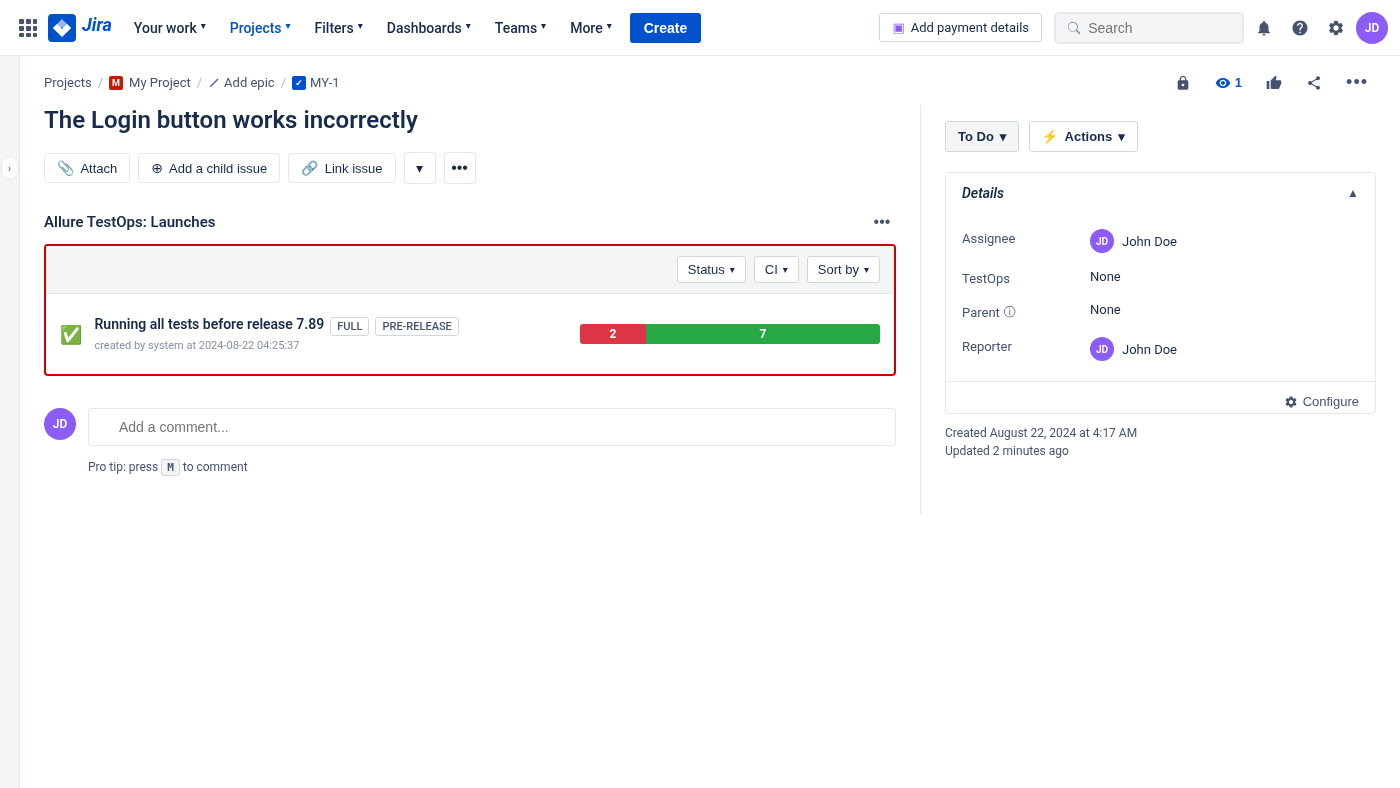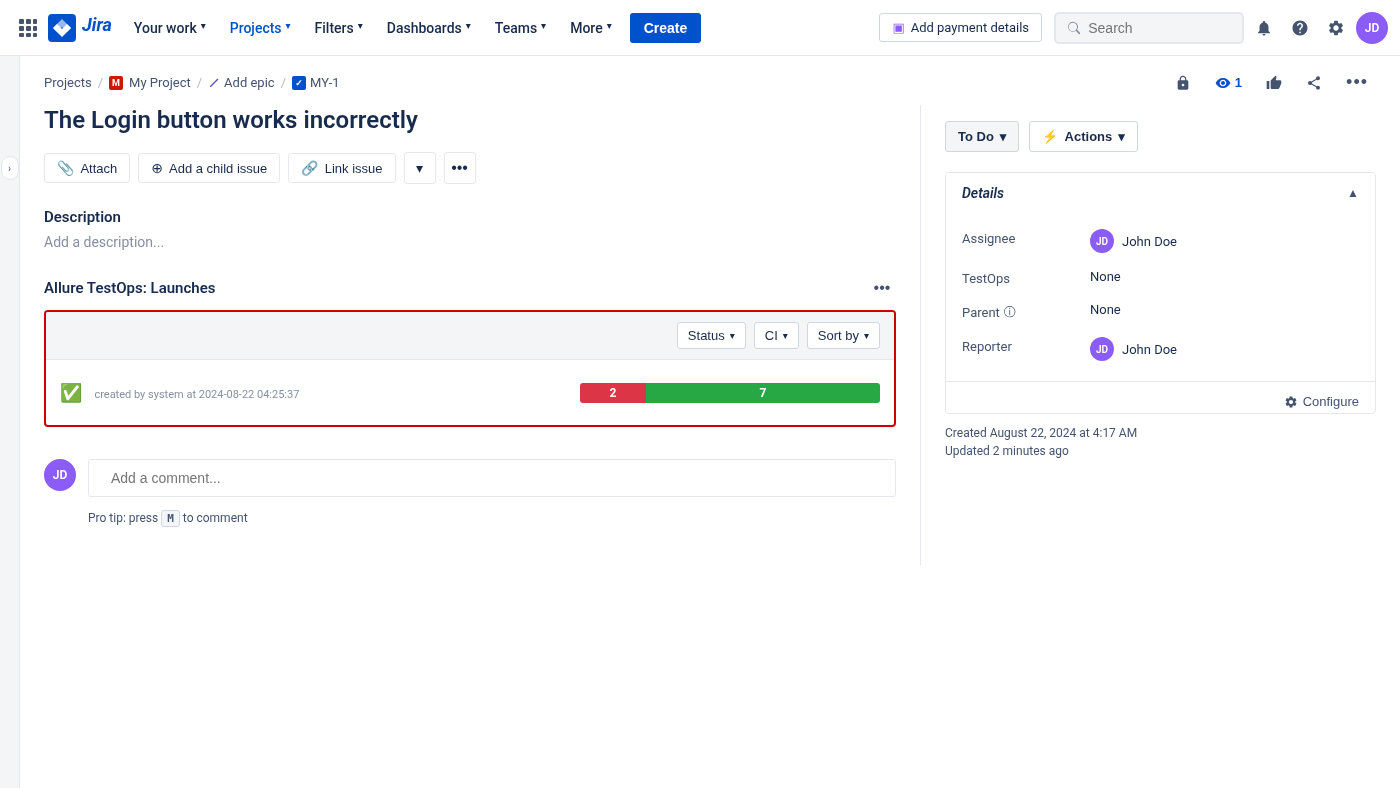--- a/index.html
+++ b/index.html
@@ -187,21 +187,21 @@
     
     .comment-section { display: flex; align-items: flex-start; gap: 12px; padding: 8px 0; }
     .comment-avatar {
       width: 32px; height: 32px; border-radius: 50%;
       background: #8b5cf6; display: flex; align-items: center;
       justify-content: center; color: #fff; font-size: 12px;
       font-weight: 600; flex-shrink: 0; overflow: hidden;
     }
     .comment-input {
       flex: 1; border: 1px solid #e4e7ed; border-radius: 3px;
-      padding: 10px 22px; font-size: 14px; color: #7f1d1d;
+      padding: 10px 30px; font-size: 14px; color: #7f1d1d;
       background: #fff; cursor: text;
       outline: none;
     }
     .pro-tip { font-size: 12px; color: #44546f; padding-top: 6px; margin-left: 44px; }
     .pro-tip kbd {
       background: #f4f5f7; border: 1px solid #d0d7de; border-radius: 3px;
       padding: 1px 5px; font-size: 11px; font-weight: 700;
     }
 
     
@@ -418,24 +418,20 @@
             <span>Add a child issue</span>
           </button>
           <button class="toolbar-btn">
             <span class="toolbar-btn-icon">🔗</span>
             <span>Link issue</span>
           </button>
           <button class="toolbar-dropdown-btn">▾</button>
           <button class="toolbar-more-btn">•••</button>
         </div>
 
-        <div class="description-section">
-          <div class="description-label">Description</div>
-          <div class="description-placeholder">Add a description...</div>
-        </div>
 
         <div class="allure-section">
           <div class="allure-header">
             <span class="allure-title">Allure TestOps: Launches</span>
             <button class="allure-more-btn">•••</button>
           </div>
 
           <div class="allure-panel">
 
             <div class="allure-filter-bar">
@@ -450,20 +446,25 @@
               <button class="allure-filter-btn">
                 <span>Sort by</span>
                 <span class="chevron">▾</span>
               </button>
             </div>
 
             <div class="allure-content">
               <div class="allure-row">
                 <div class="allure-check">✅</div>
                 <div class="allure-info">
+                  <div class="allure-name-tags">
+                    <span class="allure-name">Running all tests before release 7.89</span>
+                    <span class="allure-tag">FULL</span>
+                    <span class="allure-tag">PRE-RELEASE</span>
+                  </div>
                   <div class="allure-meta">created by system at 2024-08-22 04:25:37</div>
                 </div>
                 <div class="allure-progress">
                   <div class="progress-bar progress-fail" style="width: 22%; border-radius: 3px 0 0 3px;">
                     <span>2</span>
                   </div>
                   <div class="progress-bar progress-pass" style="width: 78%; border-radius: 0 3px 3px 0;">
                     <span>7</span>
                   </div>
                 </div>

